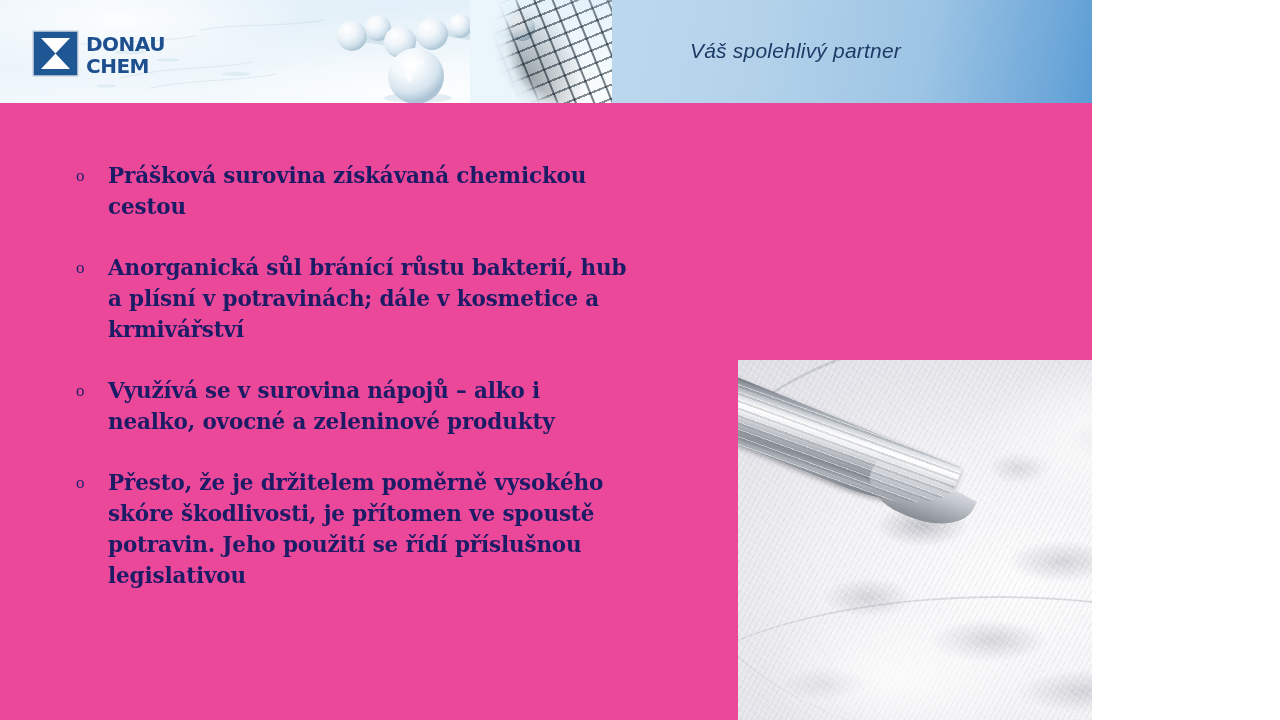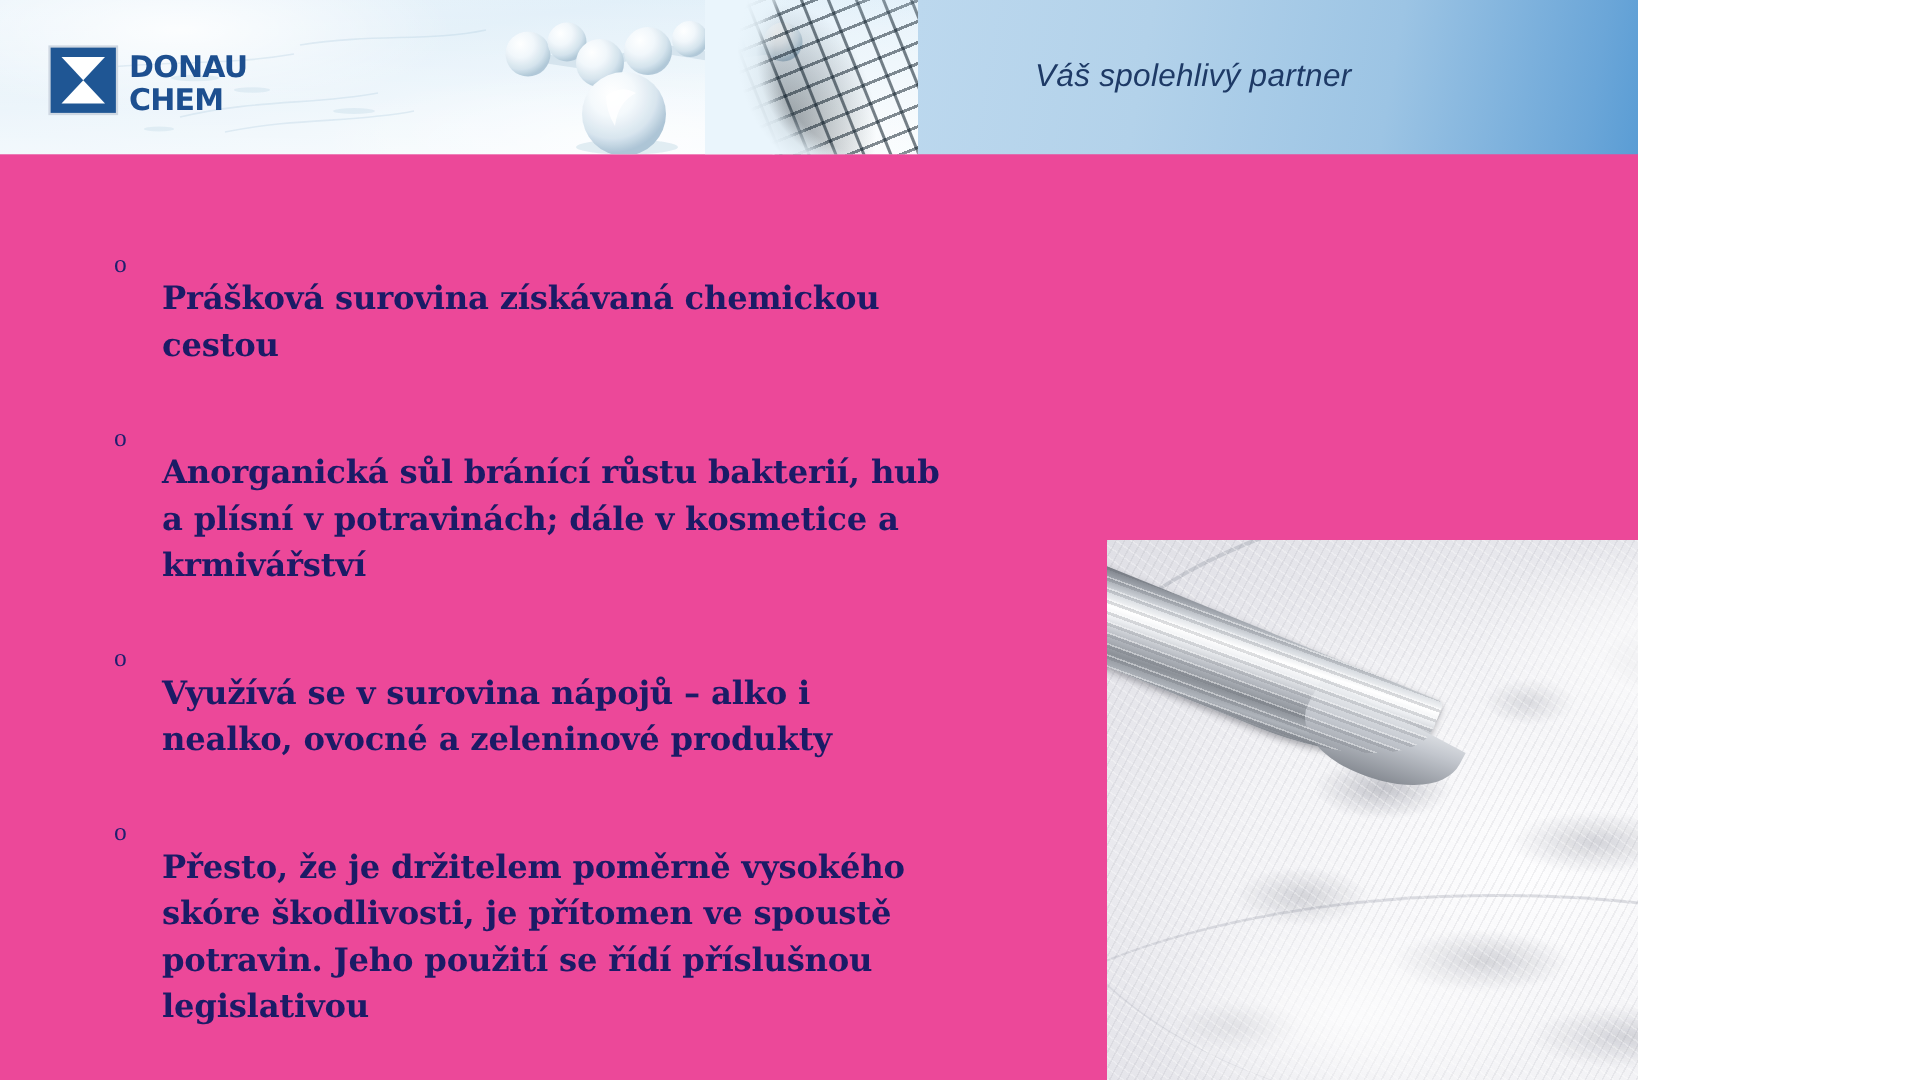--- a/index.html
+++ b/index.html
@@ -187,21 +187,20 @@
     box-sizing: border-box;
   }
   .bullet-text {
     flex: 1 1 auto;
     font-family: "DejaVu Serif", serif;
     font-weight: bold;
     font-size: 21.5px;
     line-height: 31px;
     color: #1b1b66;
     letter-spacing: -.15px;
-    margin-top: 24px;
   }
 
   
   .product-title {
     position: absolute;
     left: 740px;
     top: 286px;
     font-family: "DejaVu Serif", serif;
     font-weight: bold;
     font-size: 25px;

